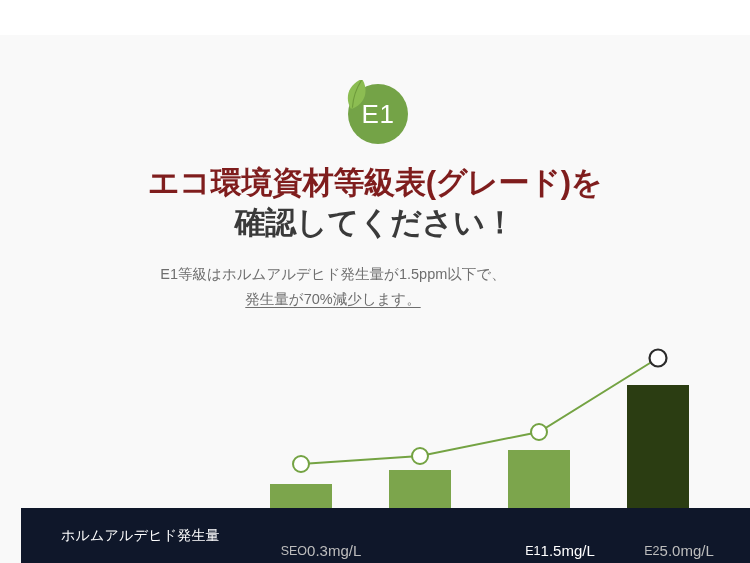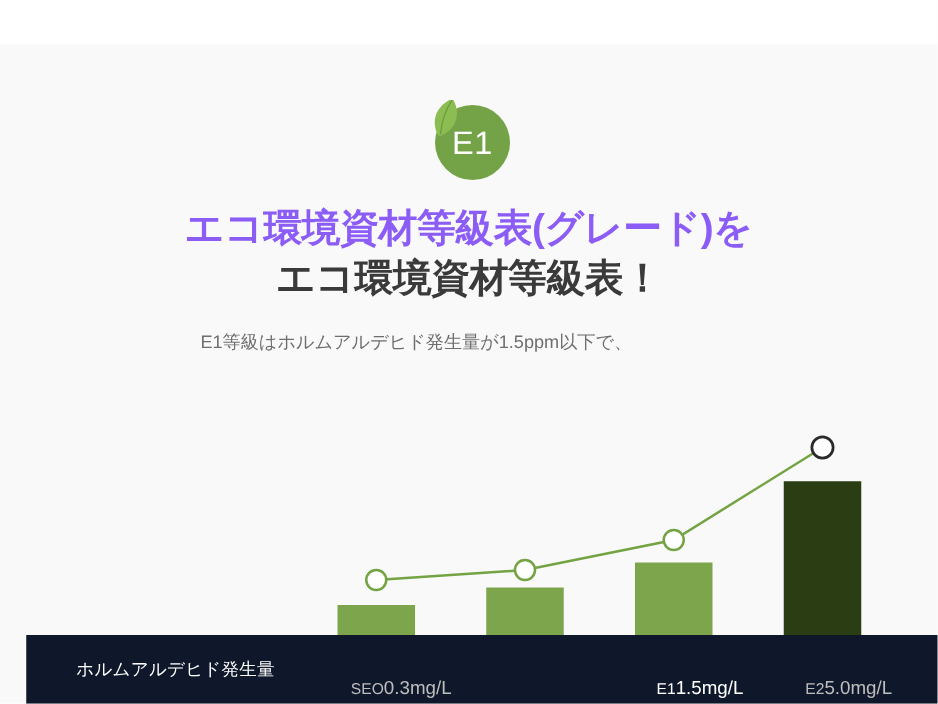--- a/index.html
+++ b/index.html
@@ -82,21 +82,21 @@
     top: 163px;
     width: 750px;
     text-align: center;
     line-height: 1.28;
   }
   .headline-line {
     font-size: 31px;
     font-weight: bold;
     letter-spacing: -0.3px;
   }
-  .headline-line-1 { color: #8b5cf6; }
+  .headline-line-1 { color: #7f1d1d; }
   .headline-line-2 { color: #3a3a3a; }
 
   
   .body-copy {
     position: absolute;
     left: 0;
     top: 262px;
     width: 666px;
     text-align: center;
     color: #6e6e6e;
@@ -183,25 +183,26 @@
       <svg class="badge-leaf" viewBox="0 0 30 30">
         <path d="M3 24 C3 11, 12 2, 27 3 C28 16, 19 26, 5 25 Z" fill="#8cbd52" transform="rotate(-28 15 15)"></path>
         <path d="M26 4 C17 9, 10 16, 5 24" stroke="#6f9c3c" stroke-width="1.1" fill="none" transform="rotate(-28 15 15)"></path>
       </svg>
       <div class="badge-text">E1</div>
     </div>
   </div>
 
   <div class="headline">
     <div class="headline-line headline-line-1">エコ環境資材等級表(グレード)を</div>
-    <div class="headline-line headline-line-2">エコ環境資材等級表！</div>
+    <div class="headline-line headline-line-2">確認してください！</div>
   </div>
 
   <div class="body-copy">
     <span class="body-line">E1等級はホルムアルデヒド発生量が1.5ppm以下で、</span>
+    <span class="body-line underline">発生量が70%減少します。</span>
   </div>
 
   <div class="chart">
     <svg class="chart-svg" viewBox="0 0 750 170" preserveAspectRatio="none">
 
       <rect x="270" y="144" width="62" height="24" fill="#7ca54c"></rect>
       <rect x="389" y="130" width="62" height="38" fill="#7ca54c"></rect>
       <rect x="508" y="110" width="62" height="58" fill="#7ca54c"></rect>
       <rect x="627" y="45" width="62" height="123" fill="#2b3d12"></rect>
 

